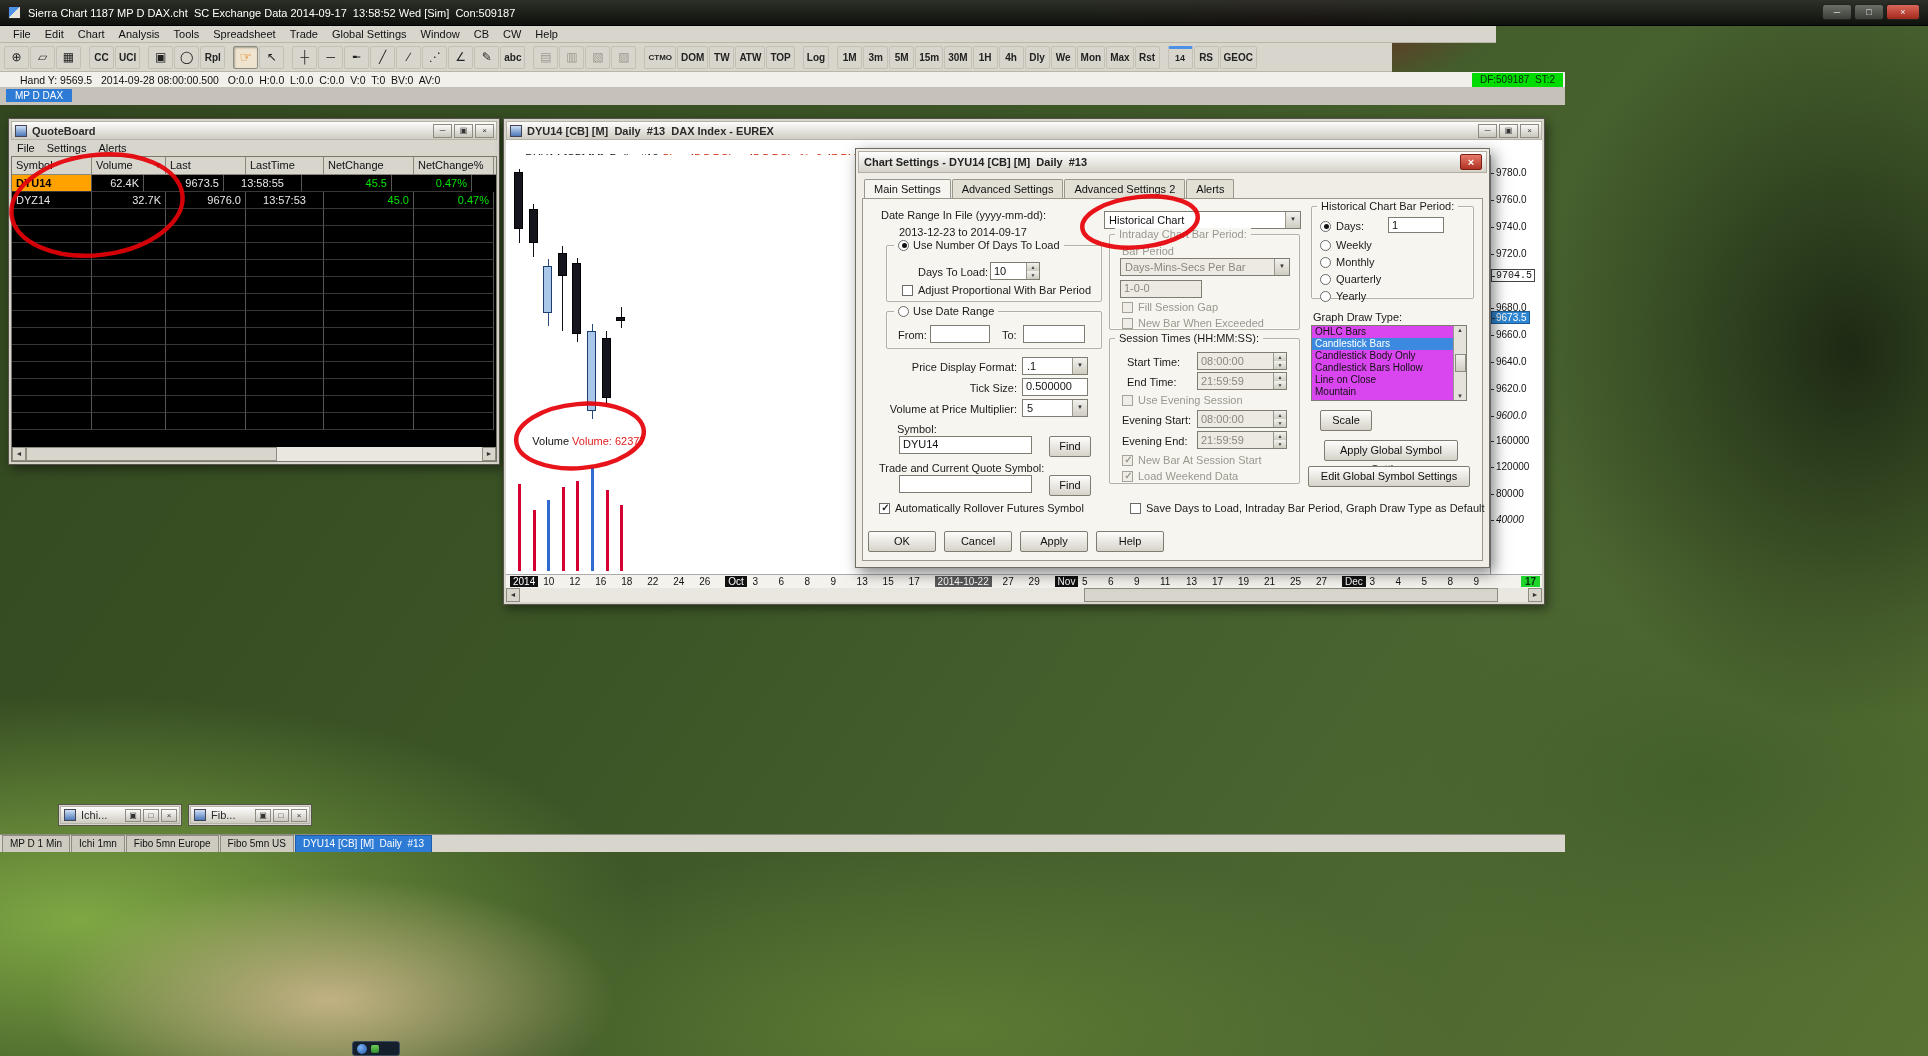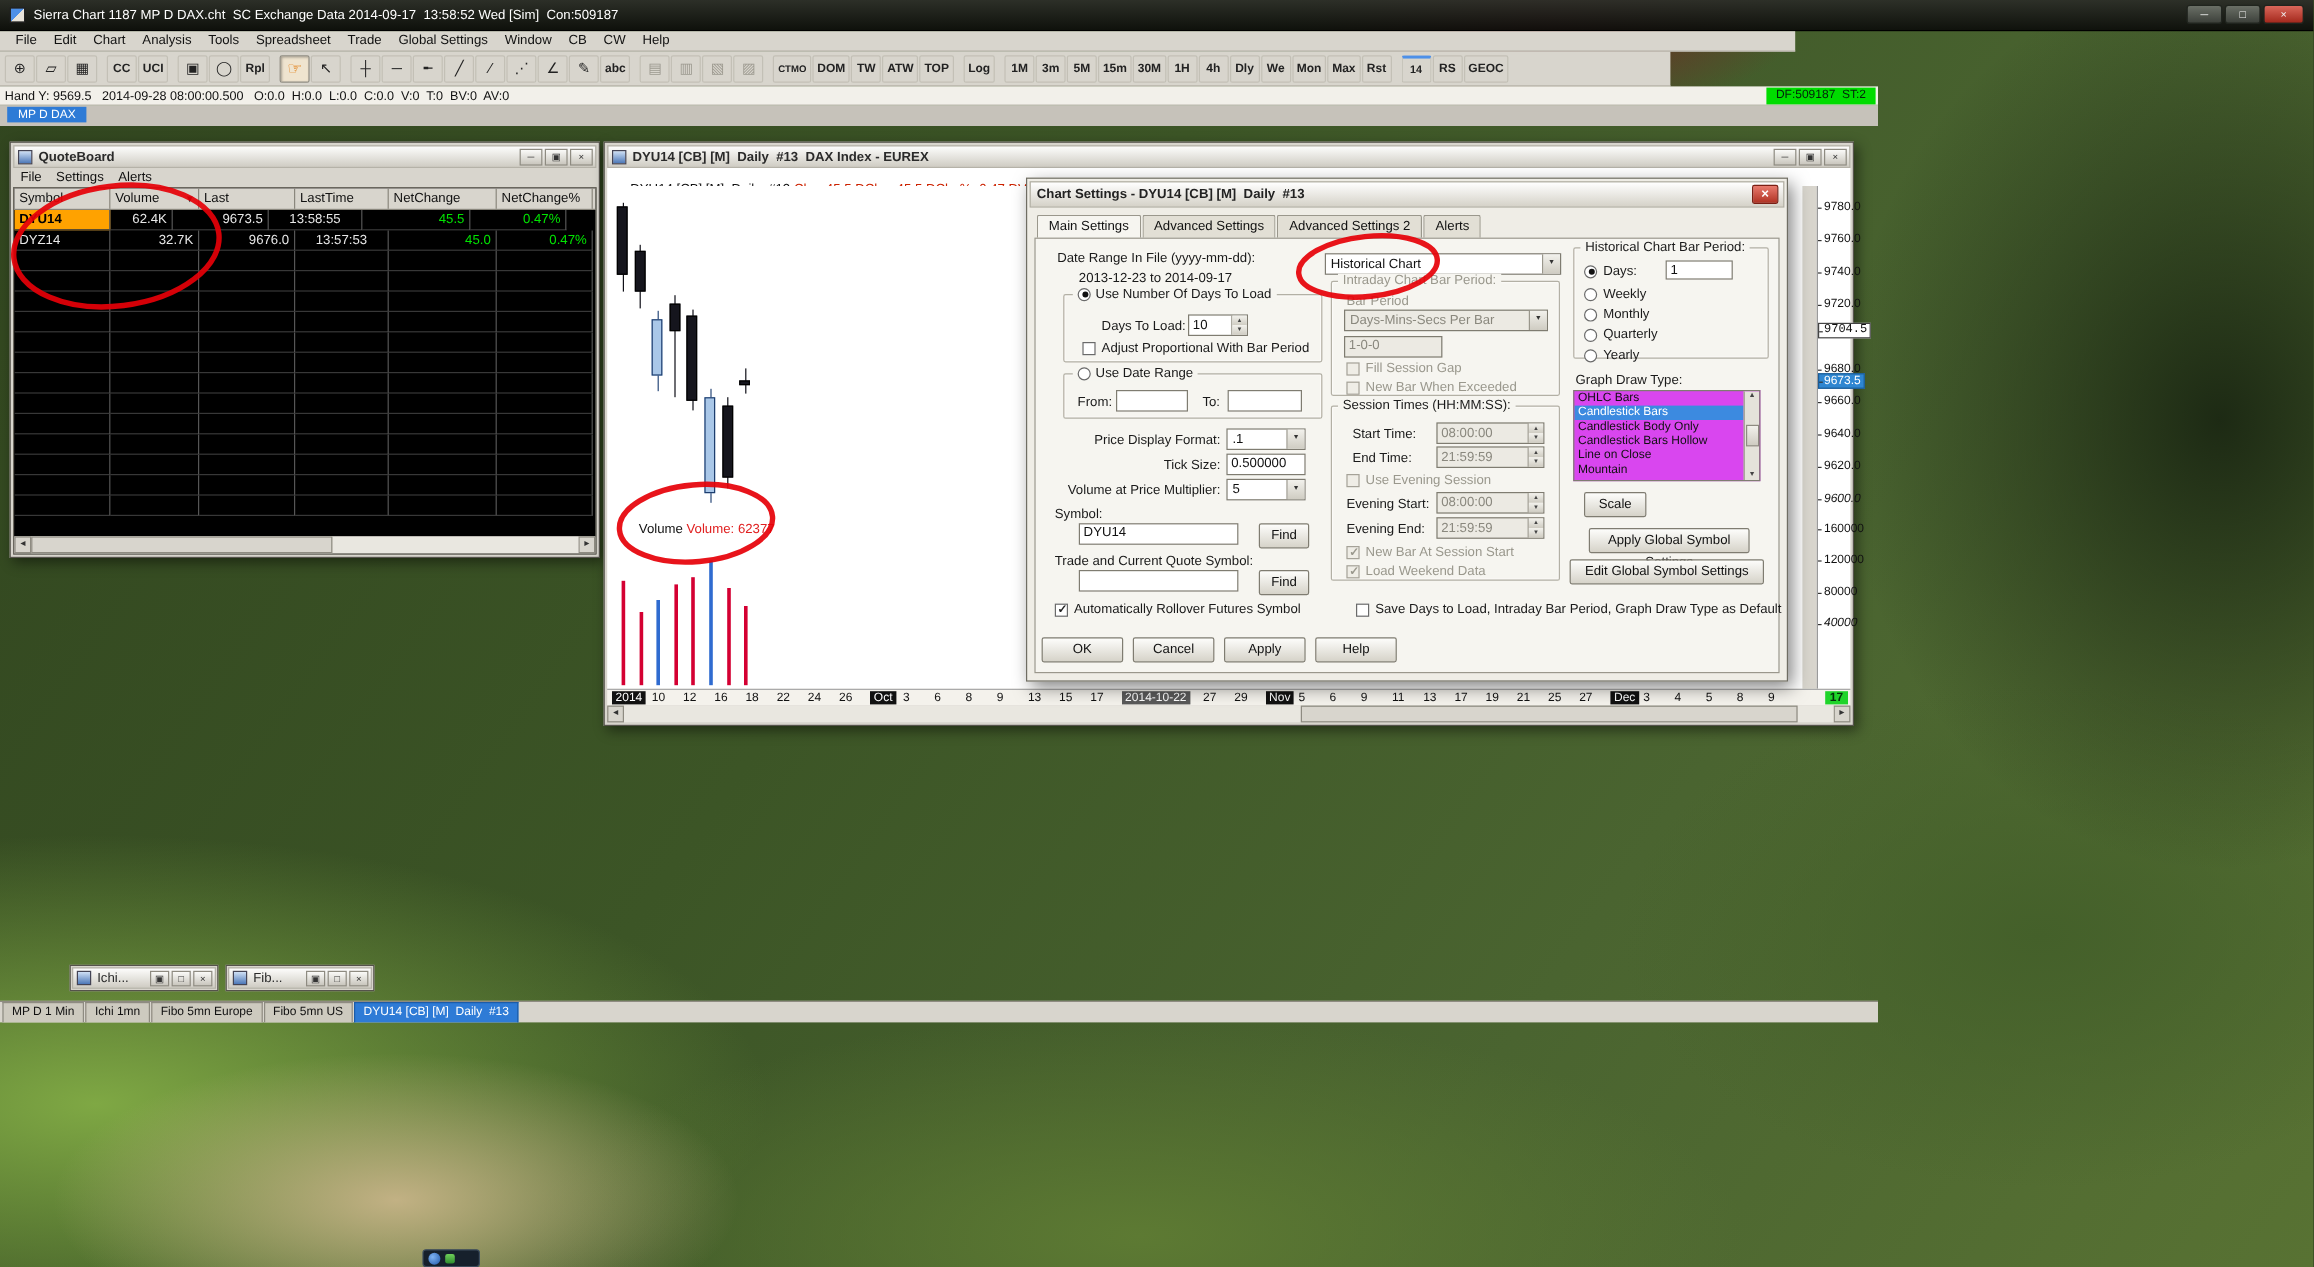--- a/index.html
+++ b/index.html
@@ -27,21 +27,21 @@
 #menubar{position:absolute;left:0;top:26px;width:1496px;height:17px;background:#d8d5cd;z-index:3;display:flex;align-items:center;padding-left:6px;border-bottom:1px solid #b8b5ab}
 .menu-item{padding:1px 7px;color:#111}
 #toolbar{position:absolute;left:0;top:43px;width:1392px;height:29px;background:#d8d5cd;z-index:3;display:flex;align-items:center;padding-left:4px;gap:1px;border-bottom:1px solid #b8b5ab}
 .tb{min-width:25px;height:23px;border:1px solid #c3c0b6;border-radius:2px;background:#d8d5cd;display:flex;align-items:center;justify-content:center;font-size:12px;color:#222;padding:0 3px}
 .tb-txt{font-size:10px;font-weight:bold}
 .tb-sm{font-size:8px}
 .tb-dis{color:#9c998f}
 .tb-active{background:#efe4cf;border:1px solid #8f8c82;box-shadow:inset 1px 1px 2px rgba(0,0,0,.3);color:#e07400;font-size:14px}
 .tb-cal{font-size:9px;font-weight:bold;border-top:3px solid #4d90e8}
 .tb-sep{width:6px}
-#statusbar{position:absolute;left:0;top:72px;width:1565px;height:16px;background:#f2f0ea;z-index:3;display:flex;align-items:center;padding-left:4px;border-bottom:1px solid #c5c2b8}
+#statusbar{position:absolute;left:0;top:72px;width:1565px;height:16px;background:#f2f0ea;z-index:3;display:flex;align-items:center;padding-left:20px;border-bottom:1px solid #c5c2b8}
 #status-left{white-space:pre;font-size:10.5px}
 #df-box{position:absolute;right:2px;top:1px;height:14px;background:#00dc00;color:#03230a;padding:0 8px;font-size:10px;line-height:14px;font-weight:normal;white-space:pre}
 #tabrow{position:absolute;left:0;top:88px;width:1565px;height:17px;background:#c6c2ba;z-index:3}
 #ws-tab{position:absolute;left:6px;top:1px;background:#2e7bd6;color:#fff;padding:1px 9px;font-size:10px}
 
 
 .win{position:absolute;background:#d8d5cd;border:1px solid #55534b;box-shadow:3px 4px 10px rgba(0,0,0,.45);z-index:10;padding:2px}
 .wtitle{height:19px;background:linear-gradient(#fdfdfc,#cfccc3);display:flex;align-items:center;padding:0 3px;border:1px solid #b5b2a8;position:relative;font-weight:bold;color:#2a2a2a;white-space:pre;overflow:hidden}
 .wicon{width:12px;height:12px;margin-right:5px;border:1px solid #445;background:linear-gradient(#cfe0f5,#4d78b8);flex:none}
 .wbtns{position:absolute;right:2px;top:2px;display:flex;gap:2px}
@@ -69,21 +69,21 @@
 
 #chartwin{left:503px;top:118px;width:1042px;height:487px}
 #chart-header{position:absolute;left:2px;top:21px;right:2px;height:15px;background:#fff;font-size:11px;padding-left:7px;white-space:pre;overflow:hidden}
 .ch-stats{color:#cc2200}
 #plot{position:absolute;left:2px;top:36px;right:42px;height:419px;background:#fff;overflow:hidden}
 .wick{position:absolute;width:1px}
 .cbody{position:absolute;width:9px;border:1px solid #000}
 .vbar{position:absolute;width:3px}
 #vol-label{position:absolute;left:8px;top:268px;font-size:11px;color:#111;white-space:pre}
 #vol-label .red{color:#e02020}
-#pricescale{position:absolute;right:2px;top:36px;width:28px;height:419px;background:#fff;border-left:1px solid #9a9a9a;font-size:10px}
+#pricescale{position:absolute;right:2px;top:36px;width:52px;height:419px;background:#fff;border-left:1px solid #9a9a9a;font-size:10px}
 .ps-label{position:absolute;left:0;padding-left:5px;color:#111;white-space:nowrap}
 .ps-label::before{content:"";position:absolute;left:0;top:6px;width:3px;height:1px;background:#333}
 .ps-label.boxed{border:1px solid #444;background:#fff;padding:0 2px 0 4px}
 .ps-label.current{background:#2e86d1;color:#fff;border:1px solid #1b5c96;padding:0 2px 0 4px}
 #dateaxis{position:absolute;left:2px;right:2px;top:455px;height:16px;background:#f4f2ec;border-top:1px solid #aaa;font-size:10px;overflow:hidden}
 .ax-label{position:absolute;top:1px;color:#111;white-space:nowrap}
 .ax-label.dark{background:#111;color:#fff;padding:0 3px}
 .ax-label.gray{background:#5a5a5a;color:#fff;padding:0 3px}
 .ax-label.green{background:#1fd42a;color:#03300a;padding:0 4px;font-weight:bold}
 
@@ -549,21 +549,21 @@
     <span class="dd-btn">▼</span>
   </div>
   <div class="ctl lbl-r" style="left:25px;top:233px;width:136px">Tick Size:</div>
   <div class="tin" style="left:166px;top:229px;width:66px">0.500000</div>
   <div class="ctl lbl-r" style="left:25px;top:254px;width:136px">Volume at Price Multiplier:</div>
   <div class="dd" style="left:166px;top:250px;width:66px">
     <span class="dd-val">5</span>
     <span class="dd-btn">▼</span>
   </div>
 
-  <div class="ctl" style="left:23px;top:274px">Symbol:</div>
+  <div class="ctl" style="left:41px;top:274px">Symbol:</div>
   <div class="tin" style="left:43px;top:287px;width:133px">DYU14</div>
   <div class="btn" style="position:absolute;left:193px;top:287px;width:42px">Find</div>
 
   <div class="ctl" style="left:23px;top:313px">Trade and Current Quote Symbol:</div>
   <div class="tin" style="left:43px;top:326px;width:133px"></div>
   <div class="btn" style="position:absolute;left:193px;top:326px;width:42px">Find</div>
 
   <div class="ctl chkrow" style="left:23px;top:353px">
     <span class="chk checked"></span>
     <span>Automatically Rollover Futures Symbol</span>

